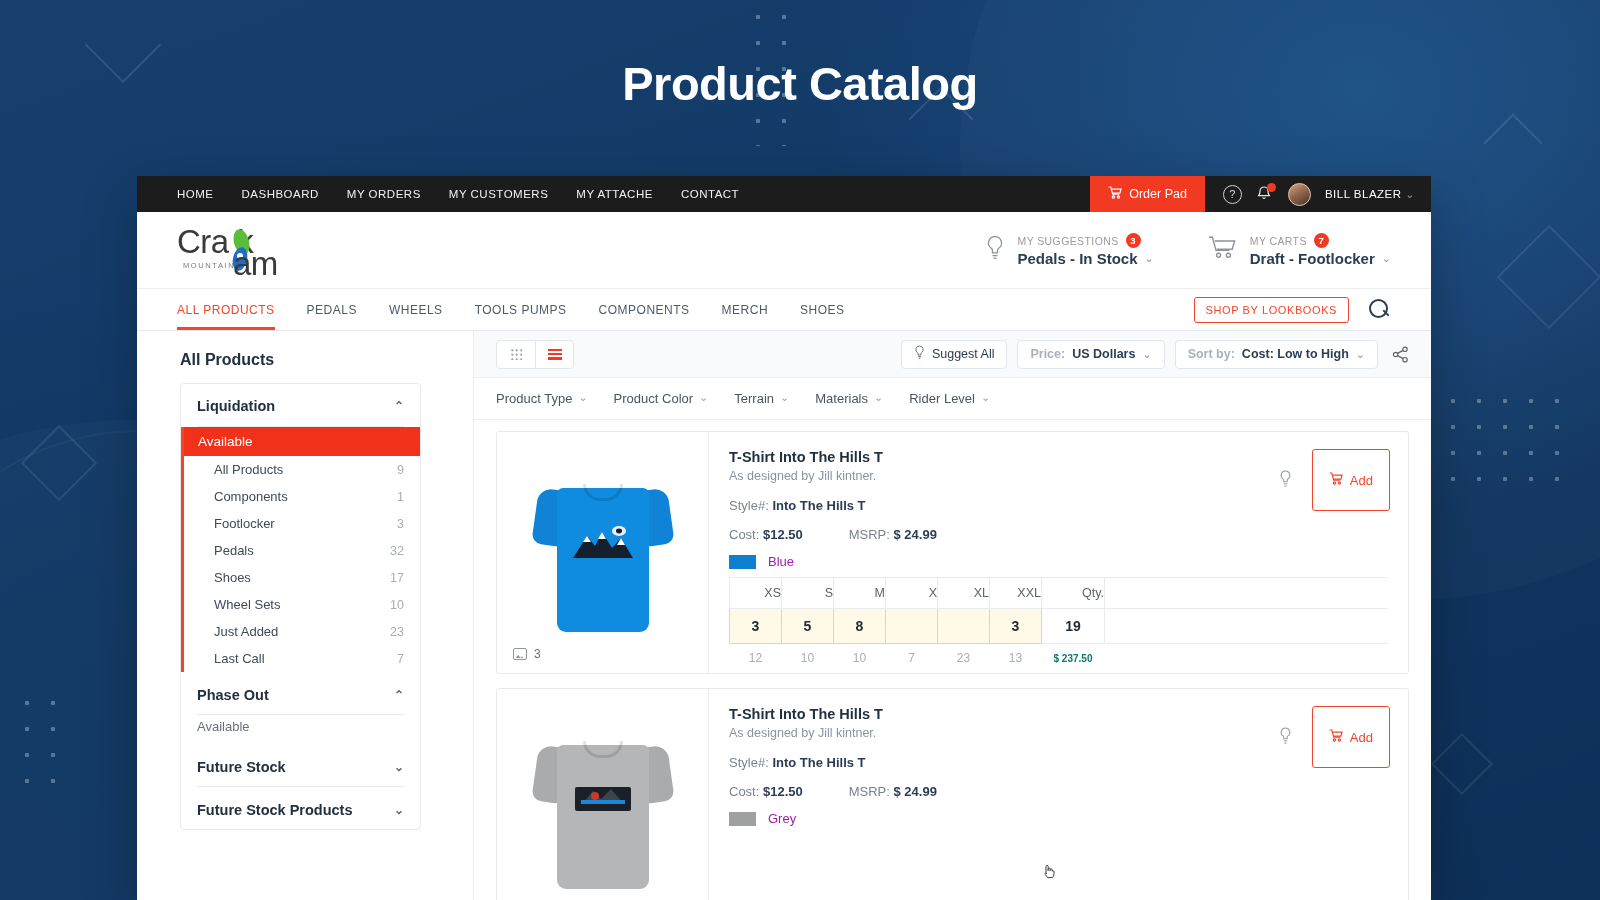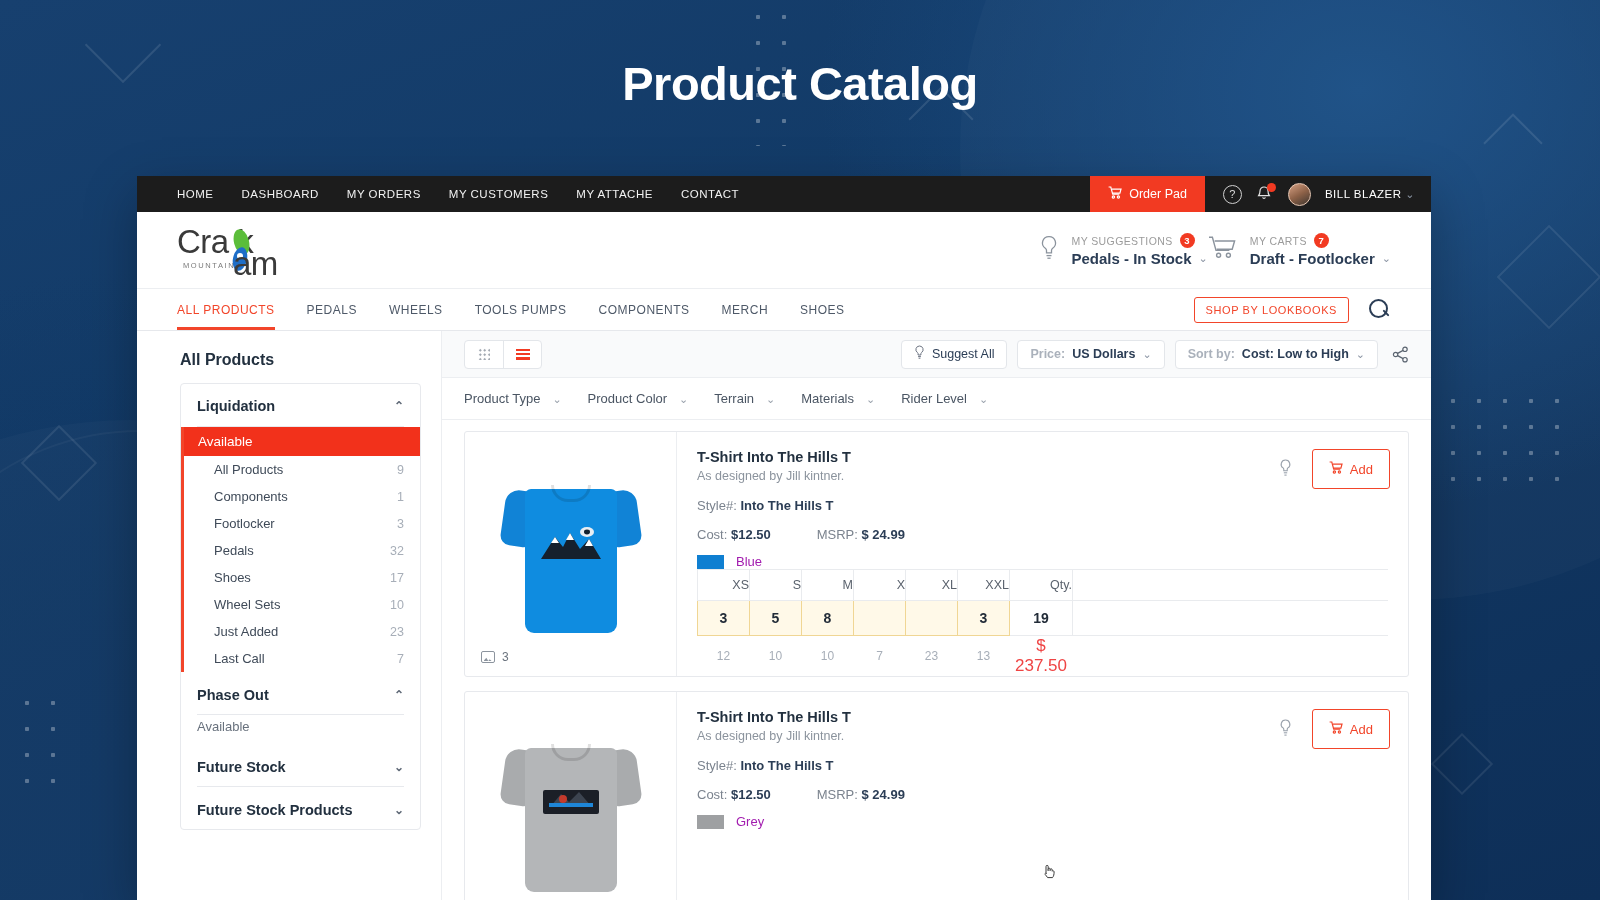--- a/index.html
+++ b/index.html
@@ -142,21 +142,21 @@
   .logo .swirl-b {
     position: absolute; left: 56px; top: 26px;
     width: 14px; height: 24px; border-radius: 50%;
     background: #1e6ec8; transform: rotate(12deg);
   }
   .logo .swirl-w {
     position: absolute; left: 60px; top: 32px;
     width: 6px; height: 6px; border-radius: 50%; background: #fff;
   }
 
-  .headright { margin-left: auto; display: flex; align-items: center; }
+  .headright { margin-left: auto; display: flex; align-items: center; gap: 54px; }
   .hr-item { display: flex; align-items: center; gap: 13px; }
   .hr-txt .lbl {
     font-size: 10.5px; color: #9b9b9b; letter-spacing: 0.4px;
     display: flex; align-items: center; gap: 7px;
   }
   .badge {
     background: #f23a22; color: #fff; border-radius: 50%;
     width: 15px; height: 15px; font-size: 9.5px;
     display: inline-flex; align-items: center; justify-content: center;
     font-weight: bold;
@@ -223,21 +223,21 @@
   }
   .srow {
     display: flex; align-items: center; justify-content: space-between;
     padding: 6px 16px 6px 30px; font-size: 13px; color: #3f4a58;
   }
   .srow .cnt { color: #a7aeb8; font-size: 12.5px; }
   .panel-head.sub { padding-top: 15px; padding-bottom: 11px; }
   .plain-row { padding: 4px 16px 10px 16px; font-size: 13px; color: #68717d; }
 
   
-  .main { flex: 1; border-left: 1px solid #eceef1; display: flex; flex-direction: column; }
+  .main { flex: 1; border-left: 1px solid #eceef1; display: flex; flex-direction: column; margin-left: 32px; }
   .toolbar {
     height: 47px; background: #f9fafb; border-bottom: 1px solid #eceef1;
     display: flex; align-items: center; padding: 0 22px;
   }
   .viewtoggle { display: flex; border: 1px solid #e3e6ea; border-radius: 4px; background: #fff; overflow: hidden; }
   .vt { width: 38px; height: 27px; display: flex; align-items: center; justify-content: center; }
   .vt + .vt { border-left: 1px solid #e3e6ea; }
   .griddots {
     width: 12px; height: 12px;
     background-image: radial-gradient(#9aa1ab 1.1px, transparent 1.2px);
@@ -253,21 +253,21 @@
     padding: 0 12px; font-size: 12.5px; color: #2b3d55;
   }
   .pill .muted { color: #aab1bb; font-weight: bold; }
   .pill .strong { font-weight: bold; color: #2b3d55; }
   .share { width: 17px; height: 17px; position: relative; margin-left: 4px; }
 
   .filters {
     height: 42px; border-bottom: 1px solid #eceef1;
     display: flex; align-items: center; padding: 0 22px; gap: 26px;
   }
-  .filt { font-size: 13px; color: #4a5563; display: flex; align-items: flex-end; gap: 12px; }
+  .filt { font-size: 13px; color: #4a5563; display: flex; align-items: flex-start; gap: 6px; }
   .filt .caret { color: #98a0ab; }
 
   .collbar {
     height: 40px; display: flex; align-items: center; padding: 0 22px;
     border-bottom: 1px solid #eceef1;
   }
   .collbar .ct { font-size: 13.5px; font-weight: bold; color: #22303f; }
   .collbar .right { margin-left: auto; display: flex; align-items: center; gap: 10px; }
   .deliv { font-size: 12.5px; color: #3d4652; }
   .trendbox {
@@ -329,38 +329,38 @@
   .pprice { font-size: 13px; color: #7b838e; margin-top: 14px; display: flex; gap: 46px; }
   .pprice b { color: #2b3d55; font-weight: bold; }
   .pcolor { display: flex; align-items: center; gap: 12px; margin-top: 12px; }
   .swatch { width: 27px; height: 14px; }
   .pcolor span { font-size: 13px; color: #a21caf; }
 
   .pactions { position: absolute; right: 18px; top: 17px; display: flex; align-items: center; gap: 20px; }
   .bulb-ico { width: 13px; height: 20px; position: relative; }
   .addbtn {
     border: 1px solid #f2452a; color: #f2452a; border-radius: 3px;
-    font-size: 13px; padding: 11px 16px; display: flex; align-items: center; gap: 7px;
+    font-size: 13px; padding: 22px 16px; display: flex; align-items: center; gap: 7px;
     background: #fff;
   }
 
   
   .sizetable { margin-top: auto; width: 100%; border-collapse: collapse; }
   .sizetable td, .sizetable th {
     border: 1px solid #e9ebee; text-align: center; font-weight: normal;
   }
   .sizetable .hdr td { height: 31px; font-size: 12.5px; color: #5a6personal; }
   .sizetable tr.hdr td { height: 31px; font-size: 12.5px; color: #5a626d; text-align: right; }
   .sizetable tr.qty td {
     height: 35px; font-size: 14px; color: #222c38; font-weight: bold;
     background: #fff9e8; border-color: #f0d694;
   }
   .sizetable tr.qty td.plain { background: #fff; border-color: #e9ebee; }
   .sizetable tr.foot td { height: 30px; font-size: 12px; color: #a7aeb8; border: none; }
-  .sizetable tr.foot td.total { color: #ef4444; font-weight: normal; font-size: 17px; }
+  .sizetable tr.foot td.total { color: #0f766e; font-weight: bold; font-size: 10px; }
   .sizetable td.qcol { width: 63px; }
   .sizetable td.fill { border-right: none; border-top: 1px solid #e9ebee; }
   .cellw { width: 52px; }
 
   .cursor {
     position: absolute; left: 1041px; top: 861px;
     width: 16px; height: 20px; pointer-events: none;
   }
 </style>
 </head>

